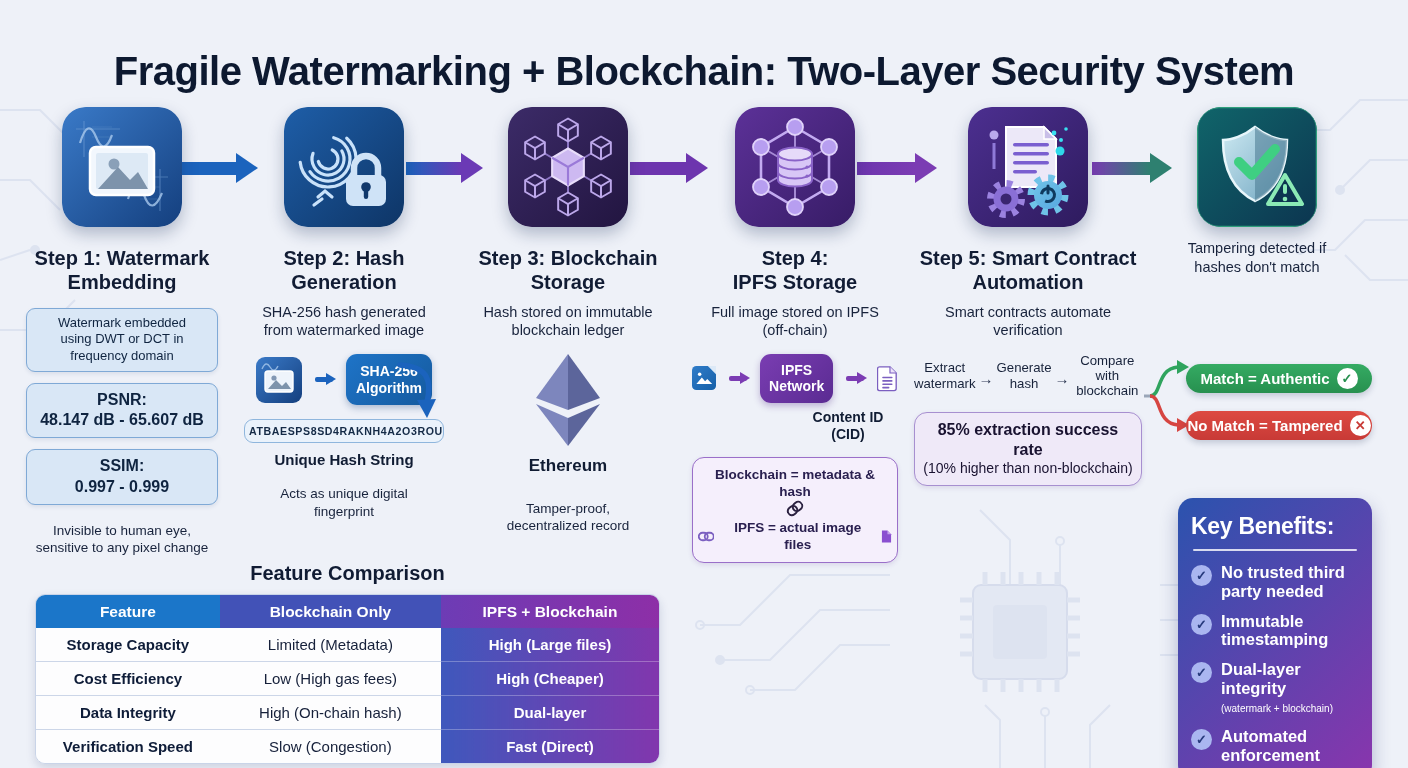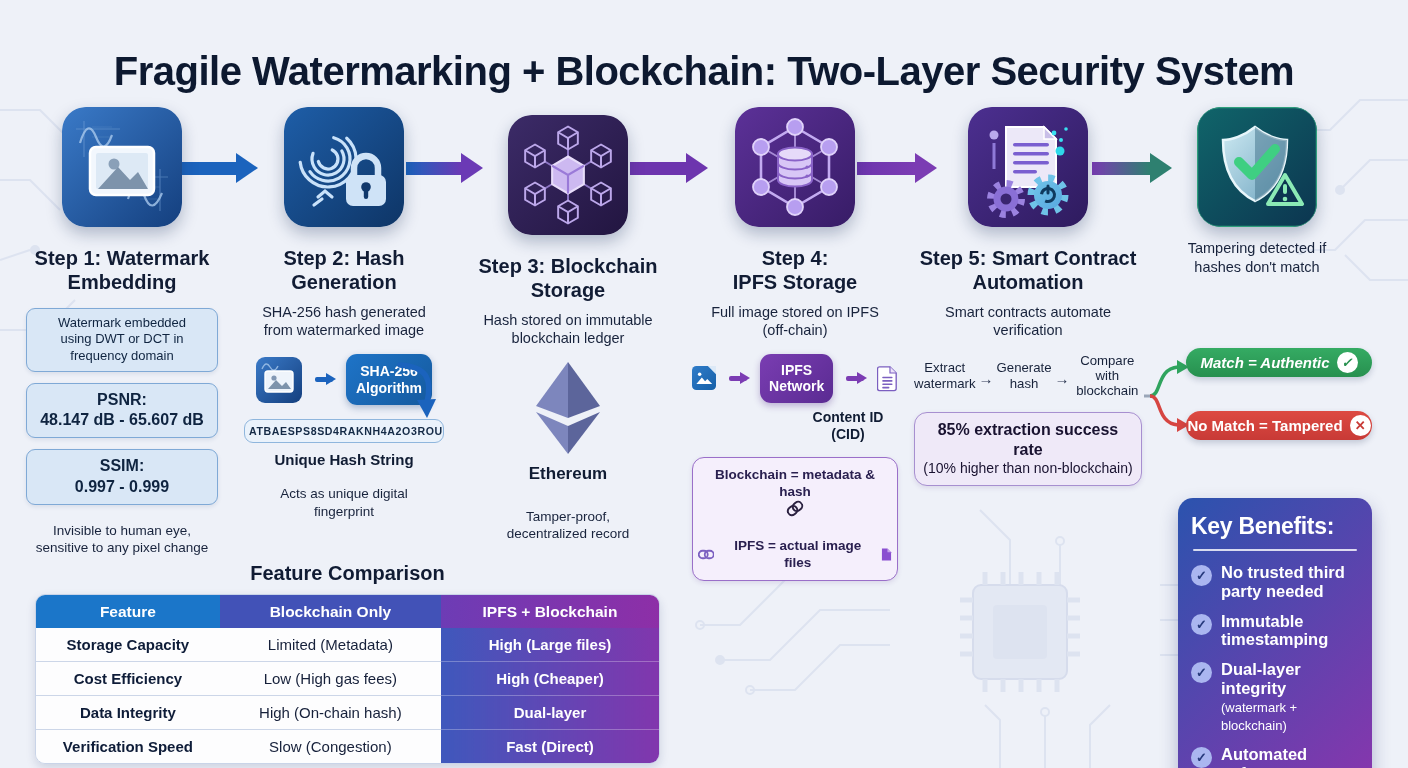--- a/index.html
+++ b/index.html
@@ -6,21 +6,21 @@
   .stage{position:relative;width:1408px;height:768px;background:#eef1f8;overflow:hidden;
          font-family:"Liberation Sans",sans-serif;color:#101c33;}
   .bg{position:absolute;left:0;top:0;z-index:0;}
 
   .title{position:absolute;top:22px;left:0;right:0;text-align:center;font-size:40px;font-weight:800;
          color:#0d1930;letter-spacing:-0.5px;z-index:2;}
 
   .col{position:absolute;top:107px;text-align:center;z-index:2;}
   .c1{left:26px;width:192px;}
   .c2{left:244px;width:200px;}
-  .c3{left:466px;width:204px;margin-top:8px;}
+  .c3{left:466px;width:204px;}
   .c4{left:692px;width:206px;}
   .c5{left:914px;width:228px;}
   .c6{left:1146px;width:222px;}
 
   .icon{width:120px;height:120px;margin:0 auto;border-radius:24px;box-shadow:0 7px 16px rgba(18,38,84,.28);}
   .step-title{margin-top:15px;font-size:20px;line-height:1.22;font-weight:800;color:#111c34;white-space:pre-line;}
   .step-sub{margin-top:8px;font-size:14.5px;line-height:1.28;color:#18233c;white-space:pre-line;}
 
   
   .farrow{position:absolute;display:flex;align-items:center;height:30px;top:153px;z-index:1;}
@@ -57,52 +57,52 @@
   
   .eth-wrap{margin-top:12px;}
   .eth-label{margin-top:4px;font-size:17px;font-weight:800;}
 
   
   .ipfsbox{background:linear-gradient(135deg,#7a3db2,#5a2b92);color:#fff;font-weight:800;font-size:14px;
            line-height:1.18;border-radius:11px;padding:8px 9px;box-shadow:0 3px 7px rgba(70,30,130,.3);}
   .cid-label{margin-left:auto;width:100px;font-size:14px;font-weight:600;line-height:1.25;margin-top:6px;white-space:pre-line;}
   .storagebox{margin-top:13px;background:#f5effc;border:1.6px solid #9a6fc9;border-radius:12px;padding:8px 5px;
               color:#2a2050;font-size:13.5px;font-weight:600;line-height:1.3;box-shadow:0 2px 5px rgba(70,30,130,.12);}
-  .storagebox .row{display:inline-flex;align-items:center;gap:11px;margin-top:18px;}
+  .storagebox .row{display:inline-flex;align-items:center;gap:11px;}
 
   
   .txtflow{display:flex;align-items:center;justify-content:center;gap:3px;margin-top:13px;font-size:13.2px;
            line-height:1.15;font-weight:500;color:#17223a;}
   .txtflow .lbl{white-space:pre-line;}
   .txtflow .tarr{font-size:15px;font-weight:700;color:#2a3550;transform:translateY(3px);}
   .pbox{background:#efe9f8;border:1.6px solid #a78fd0;border-radius:13px;padding:7px 8px;margin-top:14px;
         color:#191230;box-shadow:0 2px 5px rgba(70,40,130,.12);}
   .pbox .b{font-size:16px;font-weight:800;line-height:1.25;}
   .pbox .r{font-size:14px;font-weight:500;line-height:1.25;}
 
   
   .pill{position:absolute;display:flex;align-items:center;justify-content:center;gap:7px;height:29px;width:186px;
         border-radius:16px;color:#fff;font-weight:800;font-size:15px;z-index:2;box-shadow:0 3px 6px rgba(20,40,80,.2);}
-  .pill.green{left:1186px;top:348px;background:linear-gradient(180deg,#35ab63,#27904f);font-style:italic;}
+  .pill.green{left:1186px;top:364px;background:linear-gradient(180deg,#35ab63,#27904f);}
   .pill.red{left:1186px;top:411px;background:linear-gradient(180deg,#dd4a42,#c83a36);}
   .pill .circ{width:21px;height:21px;border-radius:50%;background:#fff;display:flex;align-items:center;justify-content:center;
               font-size:13px;font-weight:800;flex:none;}
   .pill.green .circ{color:#27904f;} .pill.red .circ{color:#c83a36;}
   .branch{position:absolute;left:1144px;top:347px;z-index:2;}
 
   
   .benefits{position:absolute;left:1178px;top:498px;width:194px;border-radius:15px;padding:15px 13px 13px 13px;
             background:linear-gradient(135deg,#2b53ae,#8a35ad);color:#fff;z-index:2;box-shadow:0 8px 18px rgba(30,40,110,.3);box-sizing:border-box;}
   .benefits h3{margin:0;font-size:23px;font-weight:800;letter-spacing:-.3px;}
   .benefits .rule{height:2px;background:rgba(255,255,255,.8);margin:9px 2px 12px 2px;border-radius:1px;}
   .bitem{display:flex;gap:9px;margin-bottom:11px;align-items:flex-start;}
   .bcheck{width:21px;height:21px;border-radius:50%;background:#aab6f0;color:#273a7c;display:flex;align-items:center;
           justify-content:center;font-size:13px;font-weight:800;flex:none;margin-top:2px;}
   .bitem .t{font-size:16.5px;font-weight:700;line-height:1.14;}
-  .bitem .s{font-size:13px;font-weight:500;line-height:1.1;}
+  .bitem .s{font-size:10px;font-weight:500;line-height:1.1;}
 
   
   .compare{position:absolute;left:35px;top:562px;width:625px;z-index:2;}
   .compare h3{margin:0 0 9px 0;text-align:center;font-size:20px;font-weight:800;color:#101b33;}
   .tblwrap{border-radius:10px;overflow:hidden;box-shadow:0 4px 10px rgba(30,50,100,.15);border:1px solid #c9d4e8;}
   table{border-collapse:collapse;width:100%;}
   th{height:31px;color:#fff;font-size:15.5px;font-weight:800;}
   th.h1{background:#1b76c9;width:29.5%;}
   th.h2{background:#4252b7;width:35.5%;}
   th.h3{background:linear-gradient(90deg,#6d3cb5,#8d2fa7);width:35%;}

